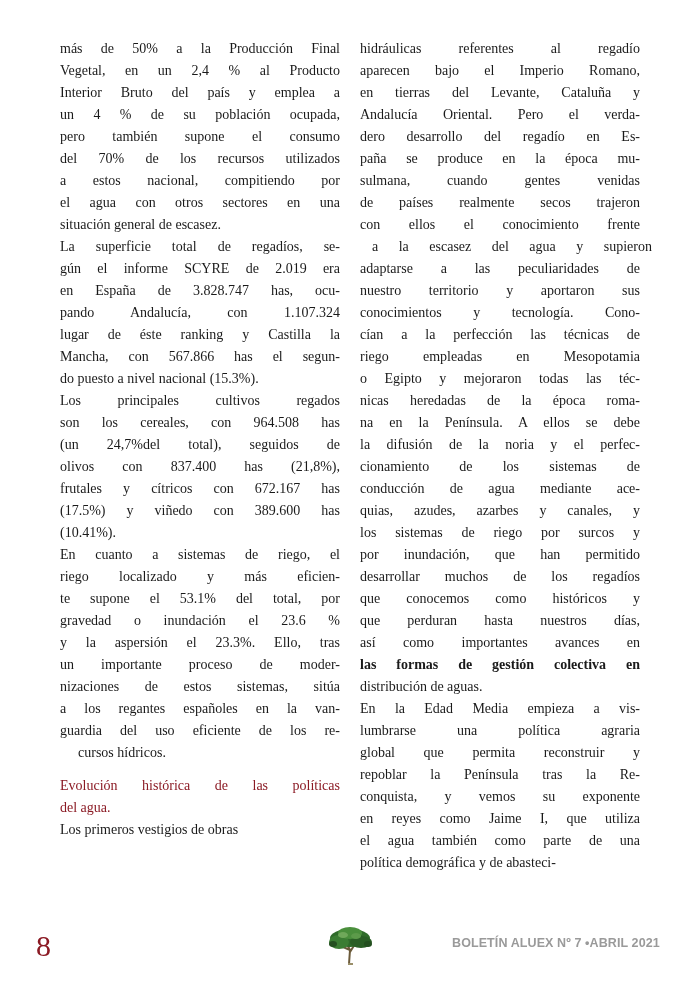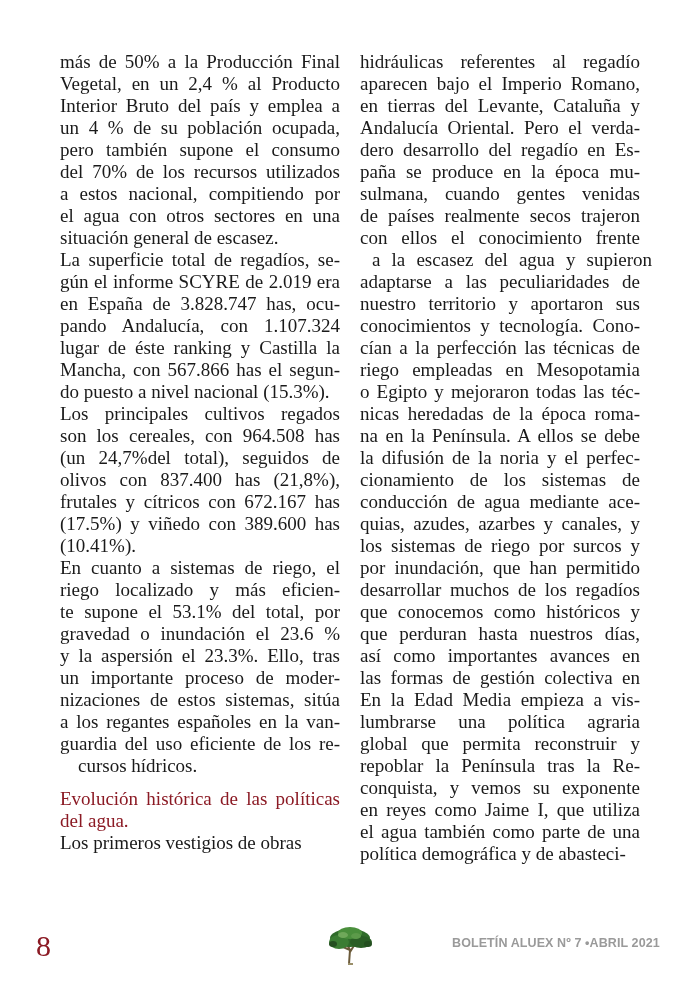--- a/index.html
+++ b/index.html
@@ -10,23 +10,23 @@
     body {
       width: 700px;
       height: 992px;
       position: relative;
       overflow: hidden;
       font-family: "Liberation Serif", "DejaVu Serif", serif;
       color: #1a1a1a;
     }
     .column {
       position: absolute;
-      top: 51px;
+      top: 38px;
       width: 280px;
-      font-size: 19px;
+      font-size: 14px;
       line-height: 22px;
     }
     .col-left { left: 60px; }
     .col-right { left: 360px; }
     .line {
       display: block;
       white-space: nowrap;
       text-align: justify;
       text-align-last: justify;
       height: 22px;
@@ -142,21 +142,22 @@
       <span class="line" style="width: 280px;">la difusión de la noria y el perfec-</span>
       <span class="line" style="width: 280px;">cionamiento de los sistemas de</span>
       <span class="line" style="width: 280px;">conducción de agua mediante ace-</span>
       <span class="line" style="width: 280px;">quias, azudes, azarbes y canales, y</span>
       <span class="line" style="width: 280px;">los sistemas de riego por surcos y</span>
       <span class="line" style="width: 280px;">por inundación, que han permitido</span>
       <span class="line" style="width: 280px;">desarrollar muchos de los regadíos</span>
       <span class="line" style="width: 280px;">que conocemos como históricos y</span>
       <span class="line" style="width: 280px;">que perduran hasta nuestros días,</span>
       <span class="line" style="width: 280px;">así como importantes avances en</span>
-      <span class="line" style="width: 280px;">las formas de gestión colectiva en</span>
+      <span class="line" style="width: 280px; font-weight: bold;">las formas de gestión colectiva en</span>
+      <span class="line last" style="width: 280px;">distribución de aguas.</span>
     </div>
     <div class="paragraph">
       <span class="line" style="width: 280px;">En la Edad Media empieza a vis-</span>
       <span class="line" style="width: 280px;">lumbrarse una política agraria</span>
       <span class="line" style="width: 280px;">global que permita reconstruir y</span>
       <span class="line" style="width: 280px;">repoblar la Península tras la Re-</span>
       <span class="line" style="width: 280px;">conquista, y vemos su exponente</span>
       <span class="line" style="width: 280px;">en reyes como Jaime I, que utiliza</span>
       <span class="line" style="width: 280px;">el agua también como parte de una</span>
       <span class="line last" style="width: 280px;">política demográfica y de abasteci-</span>

